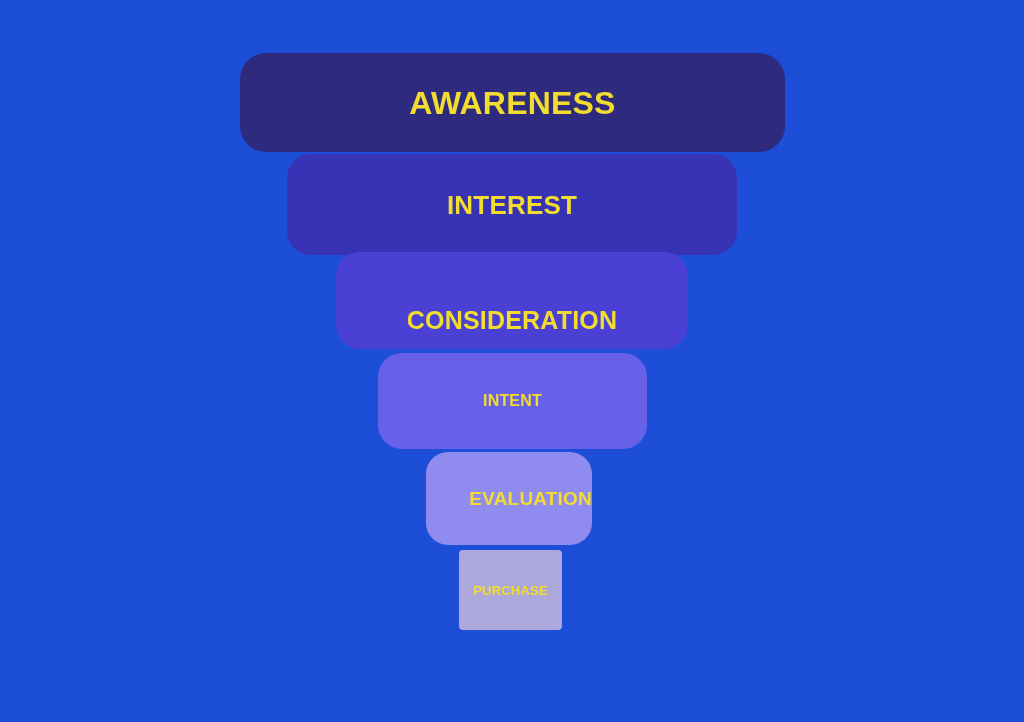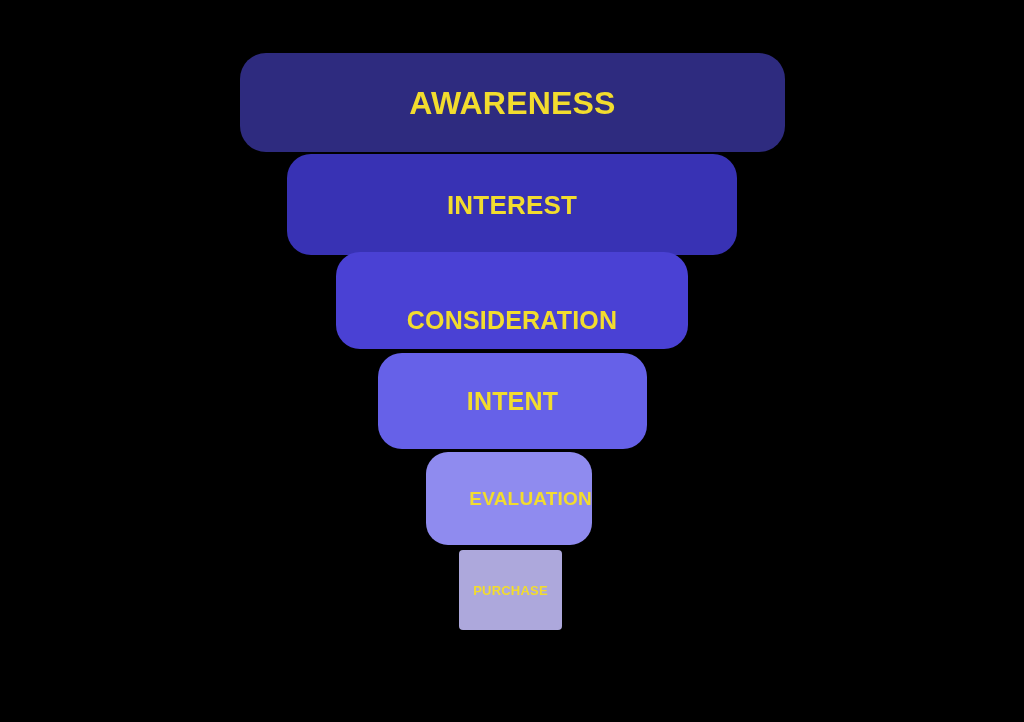--- a/index.html
+++ b/index.html
@@ -46,28 +46,28 @@
   .stage-0 { left: 240px; top:  53px; width: 545px; height:  99px; border-radius: 26px; }
   .stage-1 { left: 287px; top: 154px; width: 450px; height:  101px; border-radius: 24px; }
   .stage-2 { left: 336px; top: 252px; width: 352px; height:  97px; border-radius: 24px; }
   .stage-3 { left: 378px; top: 353px; width: 269px; height:  96px; border-radius: 24px; }
   .stage-4 { left: 426px; top: 452px; width: 166px; height:  93px; border-radius: 22px; justify-content: flex-end; }
   .stage-5 { left: 459px; top: 550px; width: 103px; height:  80px; border-radius: 4px; }
 
   .stage-0 .stage-label { font-size: 32px; }
   .stage-1 .stage-label { font-size: 26px; }
   .stage-2 .stage-label { font-size: 25px; margin-top: 39px; }
-  .stage-3 .stage-label { font-size: 25px; }
+  .stage-3 .stage-label { font-size: 16px; }
   .stage-4 .stage-label { font-size: 19px; }
   .stage-5 .stage-label { font-size: 13px; }
 </style>
 </head>
 <body style="background: rgb(255, 255, 255);">
 
-<div id="funnel-canvas" style="background: #000000;">
+<div id="funnel-canvas" style="background: #1d4ed8;">
 
   <div class="funnel-stage stage-0" style="background-color: rgb(46, 43, 127);">
     <span class="stage-label" style="color: rgb(242, 220, 46);">AWARENESS</span>
   </div>
 
   <div class="funnel-stage stage-1" style="background-color: rgb(56, 50, 180);">
     <span class="stage-label" style="color: rgb(242, 220, 46);">INTEREST</span>
   </div>
 
   <div class="funnel-stage stage-2" style="background-color: rgb(74, 65, 212);">

